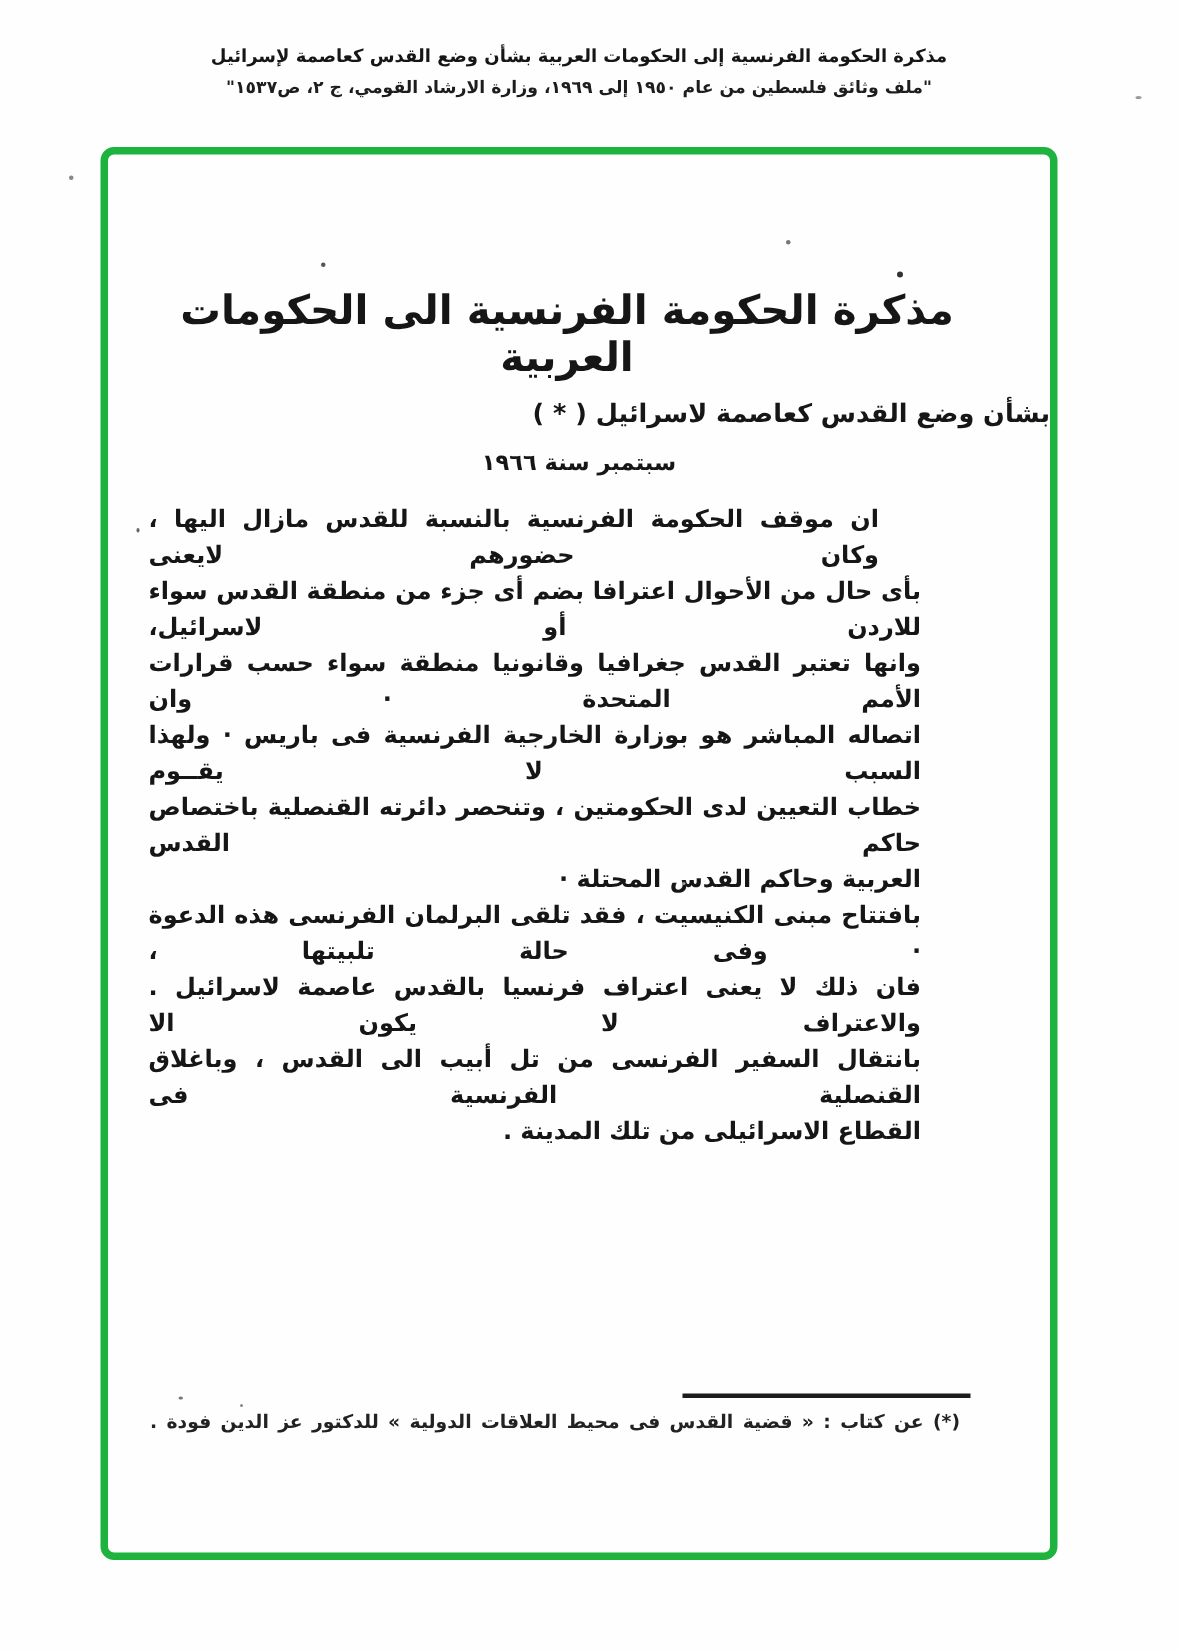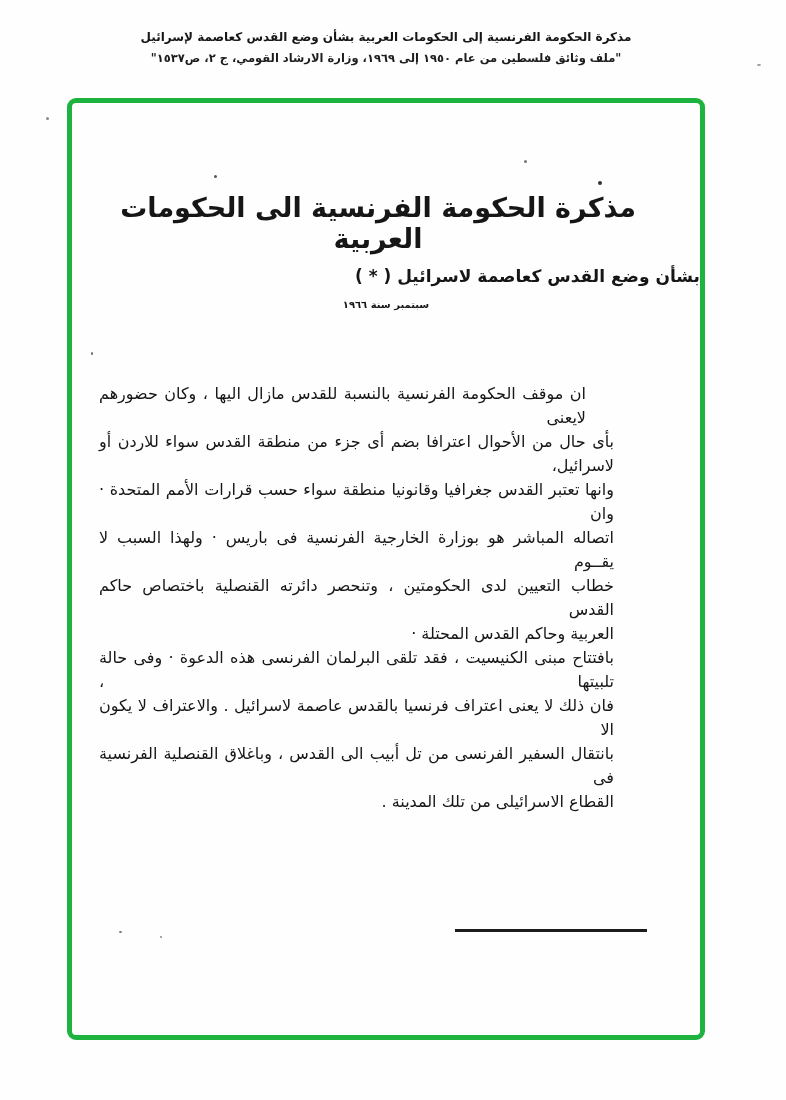--- a/index.html
+++ b/index.html
@@ -48,29 +48,28 @@
     text-align: center;
     font-size: 27px; font-weight: bold;
   }
   .doc-subtitle {
     margin: 12px 0 0 0;
     font-size: 17px; font-weight: bold;
   }
   .doc-date {
     margin: 13px 0 0 0;
     text-align: center;
-    font-size: 10px; font-weight: bold;
+    font-size: 15px; font-weight: bold;
   }
 
   .body-text {
     position: absolute;
     top: 231px; right: 86px; width: 515px;
-    font-size: 16px; font-weight: normal;
+    font-size: 16px; font-weight: bold;
     line-height: 24px;
-    margin-top: 48px;
   }
   .line {
     text-align: justify;
     text-align-last: justify;
     text-justify: inter-word;
     white-space: normal;
   }
   .line.first { padding-right: 28px; }
   .line.last  { text-align-last: start; }
   .para2 { margin-top: 3px; }
@@ -130,20 +129,21 @@
       <div class="line last">العربية وحاكم القدس المحتلة ·</div>
 
       <div class="line">بافتتاح مبنى الكنيسيت ، فقد تلقى البرلمان الفرنسى هذه الدعوة · وفى حالة تلبيتها ،</div>
       <div class="line">فان ذلك لا يعنى اعتراف فرنسيا بالقدس عاصمة لاسرائيل . والاعتراف لا يكون الا</div>
       <div class="line">بانتقال السفير الفرنسى من تل أبيب الى القدس ، وباغلاق القنصلية الفرنسية فى</div>
       <div class="line last">القطاع الاسرائيلى من تلك المدينة .</div>
     </div>
 
     <div class="footnote">
       <div class="footnote-divider"></div>
+      <div class="footnote-text">(*) عن كتاب : « قضية القدس فى محيط العلاقات الدولية » للدكتور عز الدين فودة .</div>
     </div>
 
   </div>
 </div>
 
 <div class="speck sp1"></div>
 <div class="speck sp2"></div>
 <div class="speck sp3"></div>
 <div class="speck sp4"></div>
 <div class="speck sp5"></div>

